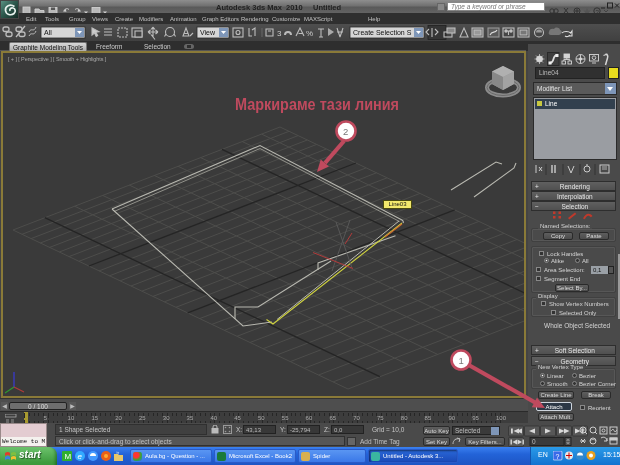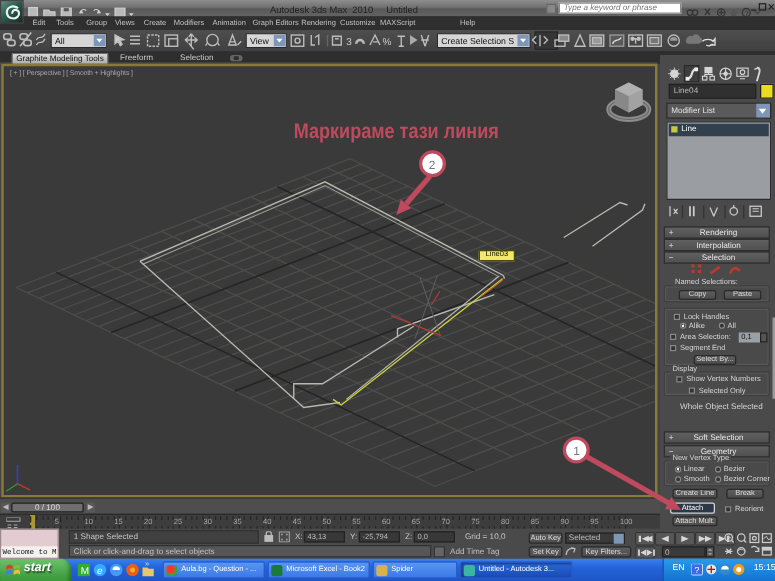--- a/index.html
+++ b/index.html
@@ -24,21 +24,21 @@
         <path d="M42 5a3 3 0 0 1 5-1.5"></path>
             <path d="M41 5.5l2.5-2.8 1 3z" fill="#d0d0d0" stroke="none"></path>
         <path d="M58 5a3 3 0 0 0-5-1.5"></path>
             <path d="M59 5.5l-2.5-2.8-1 3z" fill="#d0d0d0" stroke="none"></path>
         <path d="M62 5.5l2 2.2 2-2.2z" fill="#d0d0d0" stroke="none"></path>
         <rect x="70" y="1.5" width="8" height="7.5" fill="#b9b9b9"></rect>
         <path d="M81 5.5l2 2.2 2-2.2z" fill="#d0d0d0" stroke="none"></path>
       </g>
     </svg>
   </div>
-  <div class="abs" style="left:216px;top:2.5px;font-size:7.5px;font-weight:normal;color:#222;white-space:nowrap">Autodesk 3ds Max&nbsp; 2010 &nbsp;&nbsp;&nbsp; Untitled</div>
+  <div class="abs" style="left:216px;top:2.5px;font-size:7.5px;font-weight:bold;color:#222;white-space:nowrap">Autodesk 3ds Max&nbsp; 2010 &nbsp;&nbsp;&nbsp; Untitled</div>
 
   <div class="abs" style="left:437px;top:2.5px;width:8px;height:8px;background:#888;border:1px solid #666"></div>
   <div class="abs" style="left:447px;top:2px;width:98px;height:9px;background:#fff;border:1px solid #888;font-size:6.5px;font-style:italic;color:#777;padding-left:3px;line-height:8px">Type a keyword or phrase</div>
   <div class="abs" style="left:549px;top:2px;width:60px;height:9px">
     <svg width="60" height="9">
       <g stroke="#333" fill="none" stroke-width="1">
       <circle cx="3" cy="4" r="2.2"></circle>
             <circle cx="7" cy="4" r="2.2"></circle>
       <path d="M15 1l4 5M19 1l-4 5"></path>
       <circle cx="28" cy="4" r="3"></circle>

